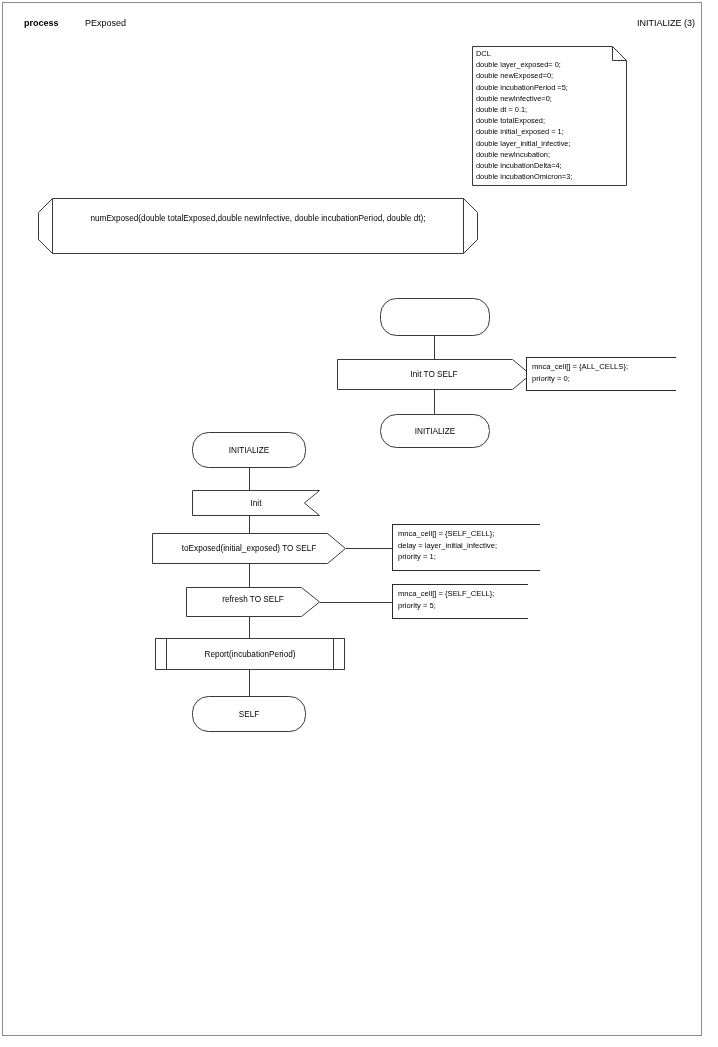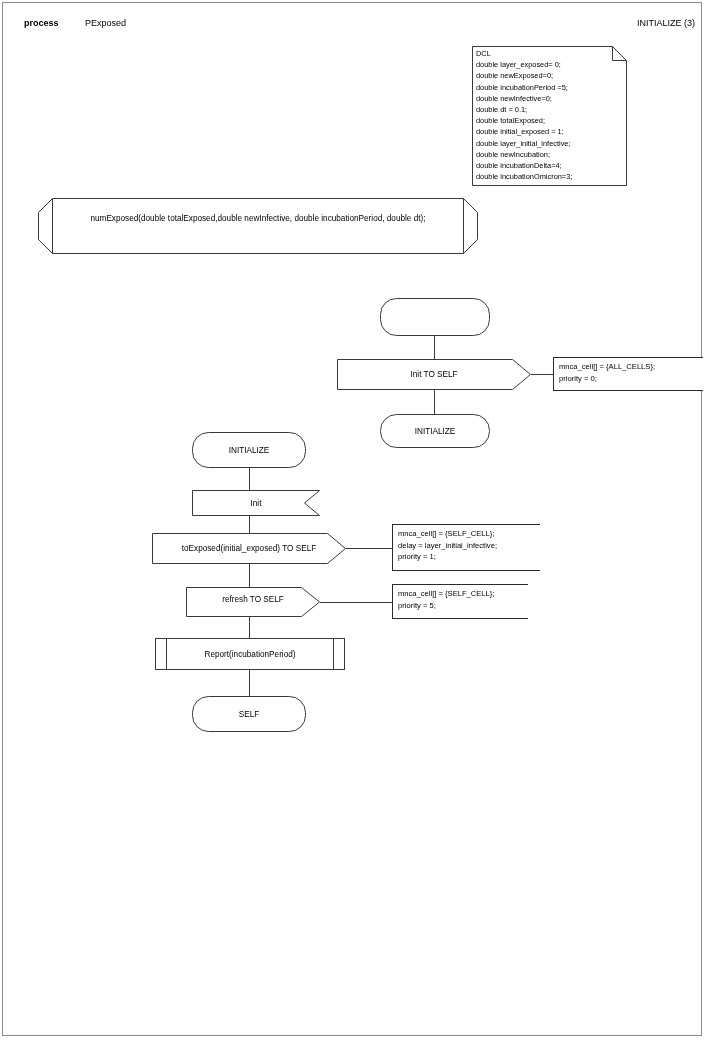--- a/index.html
+++ b/index.html
@@ -161,21 +161,21 @@
 
   <div class="shape" style="left:337px; top:359px; width:194px; height:31px;">
     <svg width="194" height="31" viewBox="0 0 194 31">
       <path d="M0.5,0.5 H175.5 L193.5,15.5 L175.5,30.5 H0.5 Z" fill="#ffffff" stroke="#3a3a3a" stroke-width="1"></path>
     </svg>
     <div class="lbl" style="padding-right:14px;">Init TO SELF</div>
   </div>
 
   <div class="hline" style="left:531px; top:374px; width:24px;"></div>
 
-  <div class="annot" style="left:553px; top:357px; width:150px; height:34px;">
+  <div class="annot" style="left:526px; top:357px; width:150px; height:34px;">
     <div class="atext">mnca_cell[] = {ALL_CELLS};
 priority = 0;</div>
   </div>
 
   <div class="vline" style="left:434px; top:390px; height:24px;"></div>
 
   <div class="shape" style="left:380px; top:414px; width:110px; height:34px;">
     <svg width="110" height="34" viewBox="0 0 110 34">
       <rect x="0.5" y="0.5" width="109" height="33" rx="16" ry="16" fill="#ffffff" stroke="#3a3a3a" stroke-width="1"></rect>
     </svg>

